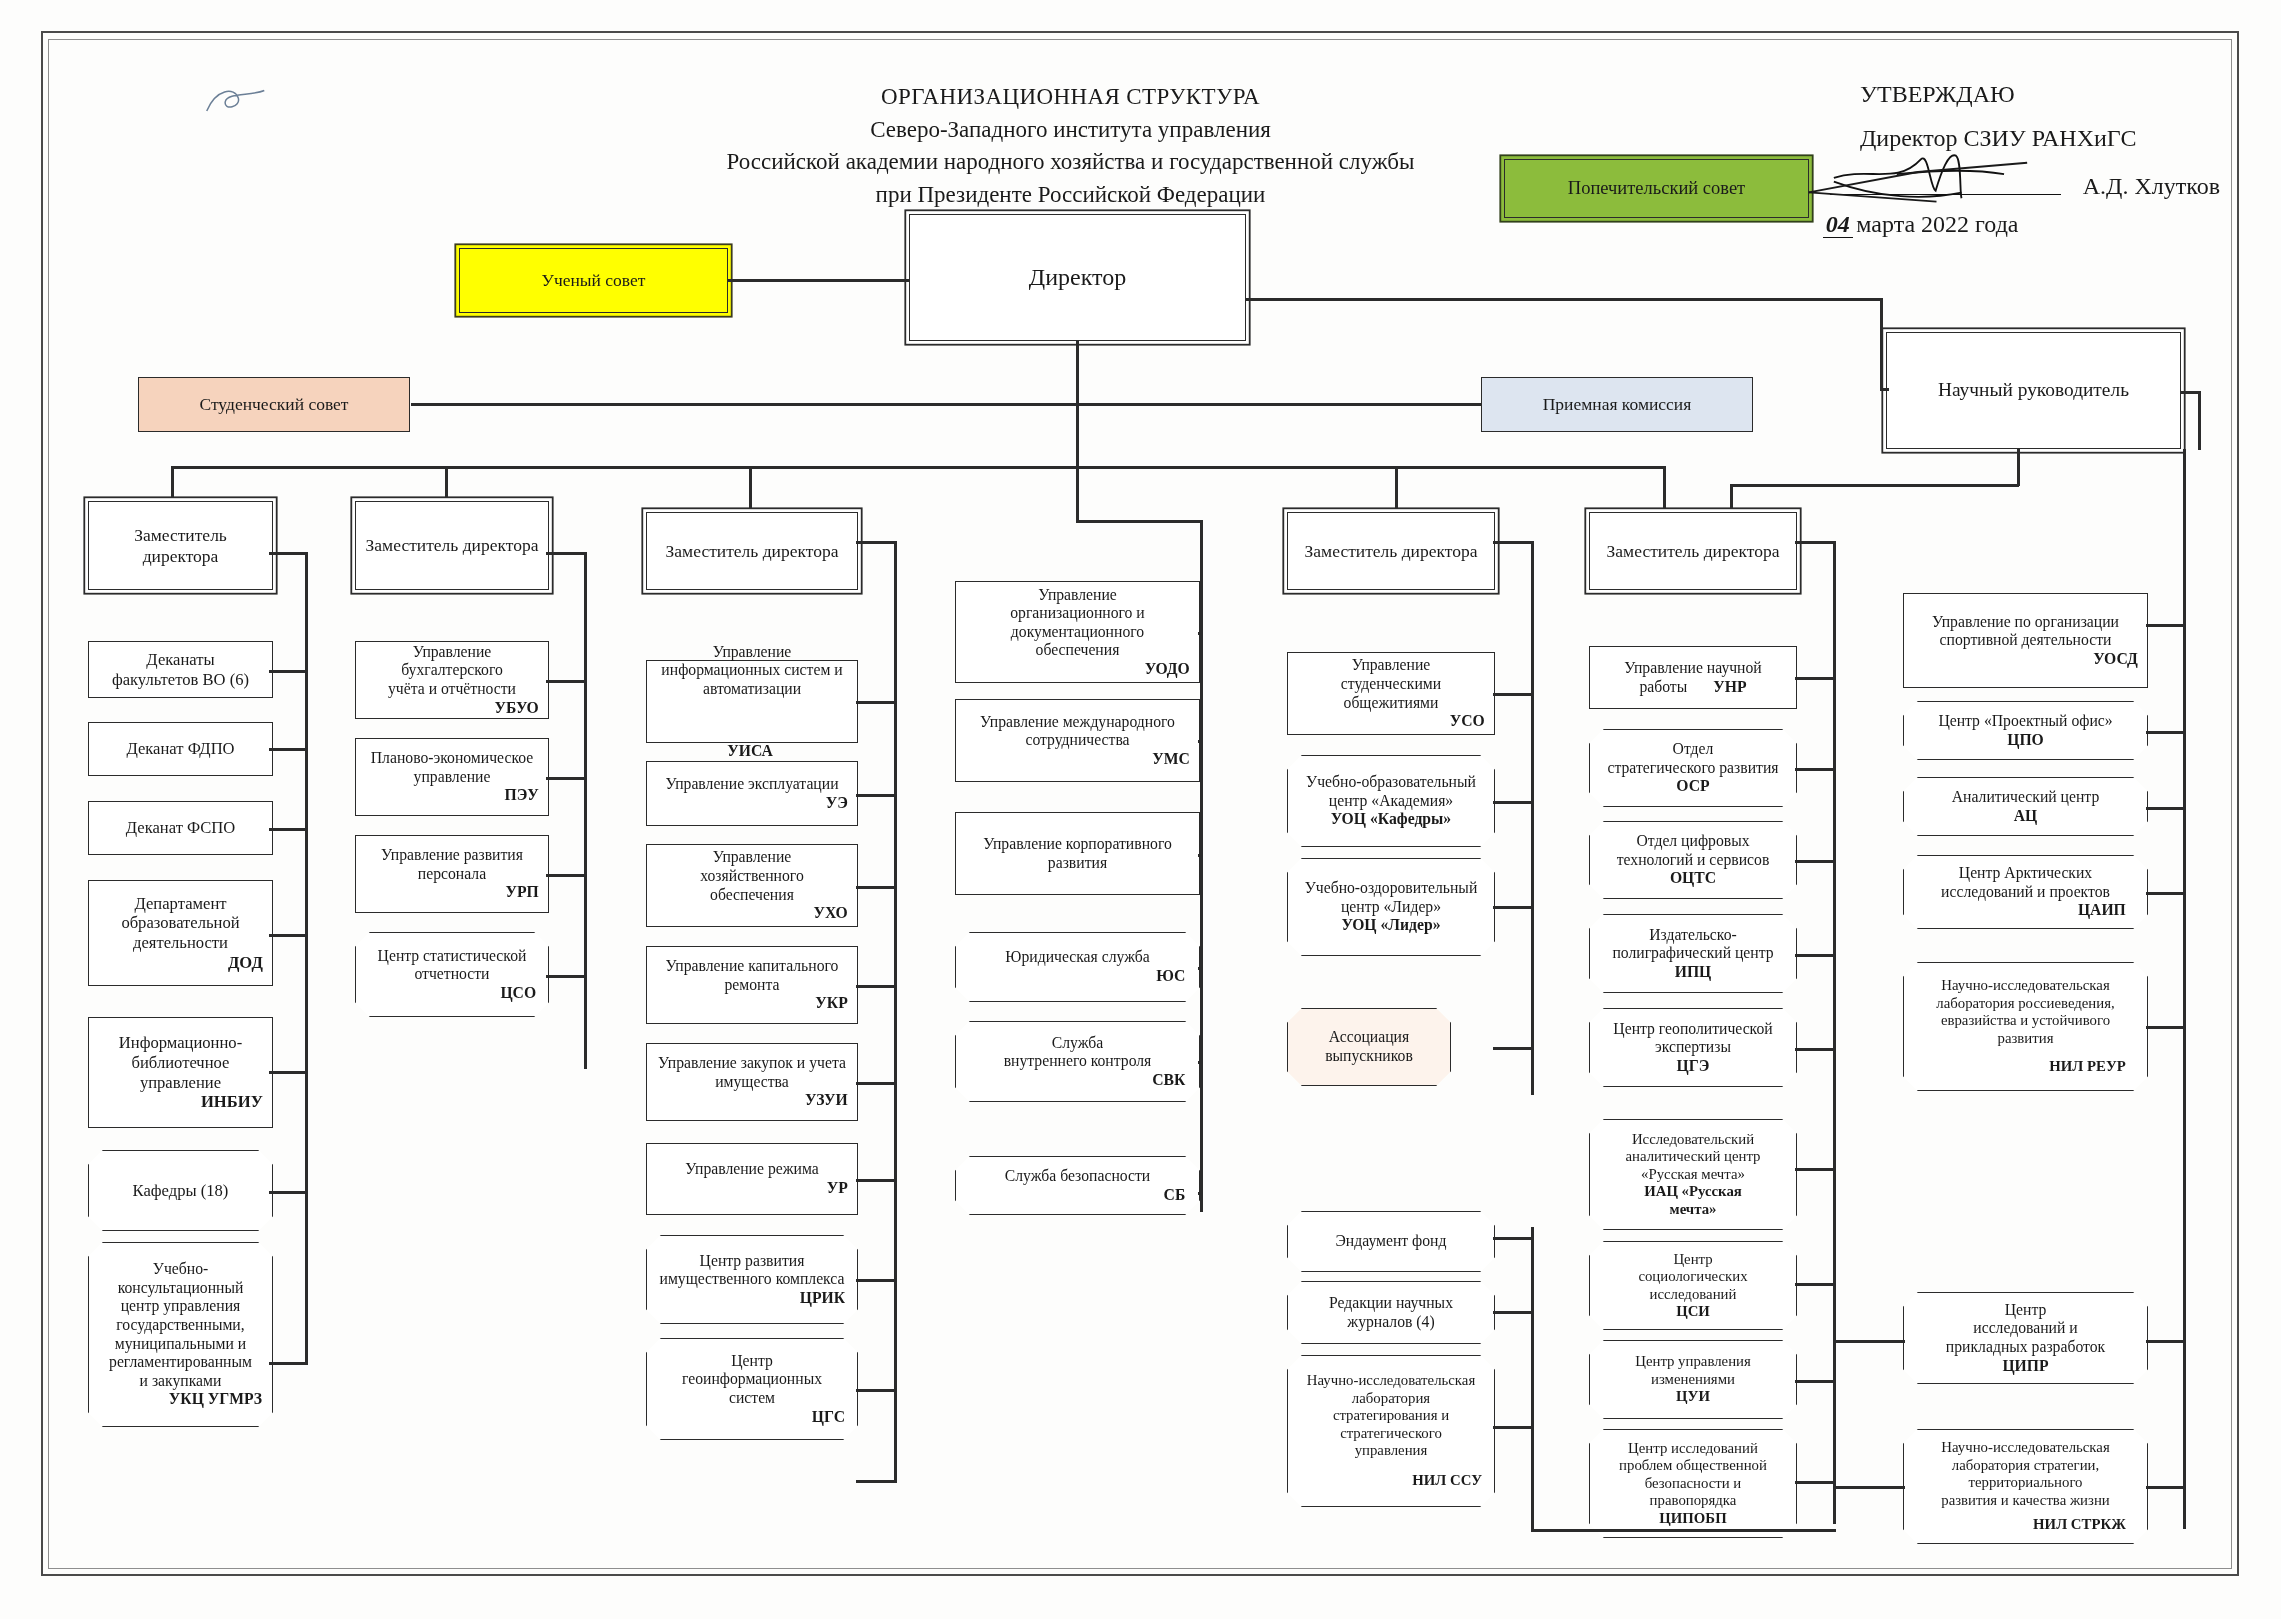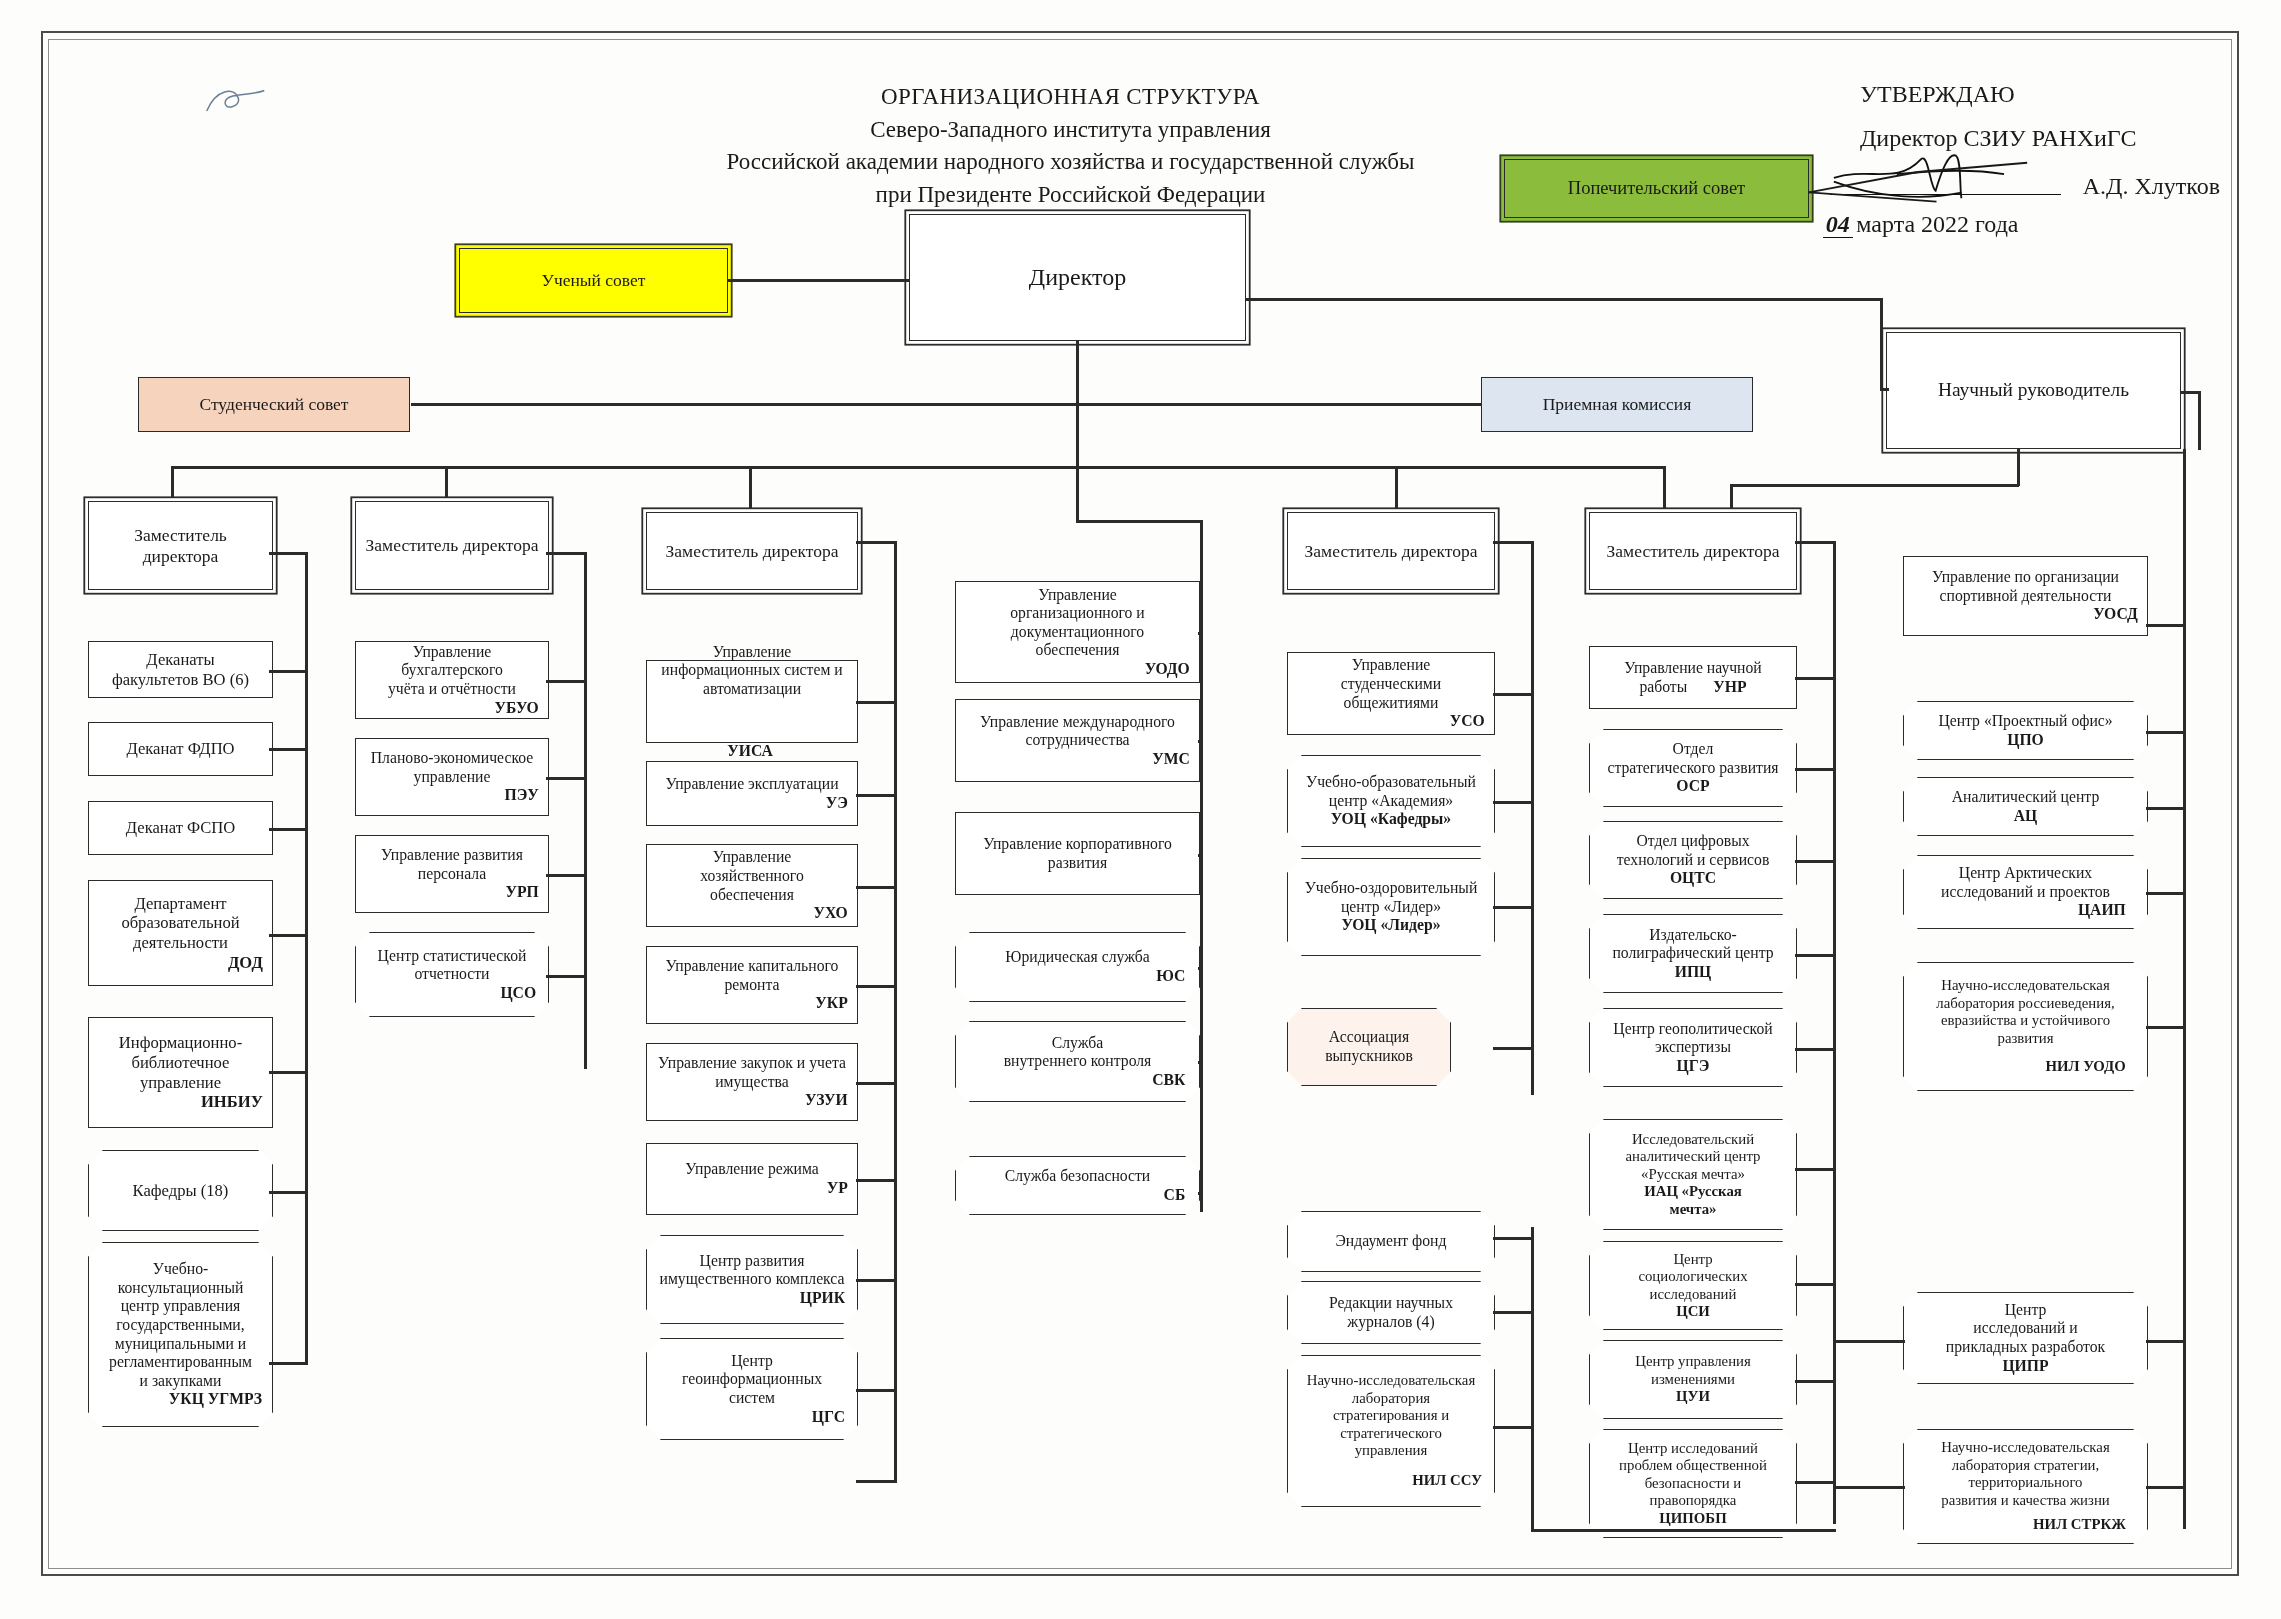--- a/index.html
+++ b/index.html
@@ -469,21 +469,21 @@
     <span class="oct-txt tiny">Редакции научных<br>журналов (4)</span>
   </div>
   <div class="ln-h" style="left:1493px;top:1311px;width:41px;"></div>
 
   <div class="node oct" style="left:1287px;top:1355px;width:208px;height:152px;">
     <span class="oct-bg"></span>
     <span class="oct-txt xtiny">Научно-исследовательская<br>лаборатория<br>стратегирования и<br>стратегического<br>управления<br><b style="display:block;text-align:right;padding-right:3.7px;padding-top:13px;">НИЛ ССУ</b></span>
   </div>
   <div class="ln-h" style="left:1493px;top:1426px;width:41px;"></div>
 
-  <div class="node" style="left:1903px;top:556px;width:245px;height:80px;">
+  <div class="node" style="left:1903px;top:593px;width:245px;height:95px;">
     <span class="lbl tiny">Управление по организации<br>спортивной деятельности<br><b style="display:block;text-align:right;padding-right:3.7px;">УОСД</b></span>
   </div>
   <div class="ln-h" style="left:2146px;top:624px;width:39px;"></div>
 
   <div class="node oct" style="left:1903px;top:701px;width:245px;height:59px;">
     <span class="oct-bg"></span>
     <span class="oct-txt tiny">Центр «Проектный офис»<br><b style="display:block;text-align:center;">ЦПО</b></span>
   </div>
   <div class="ln-h" style="left:2146px;top:731px;width:39px;"></div>
 
@@ -494,21 +494,21 @@
   <div class="ln-h" style="left:2146px;top:807px;width:39px;"></div>
 
   <div class="node oct" style="left:1903px;top:855px;width:245px;height:74px;">
     <span class="oct-bg"></span>
     <span class="oct-txt tiny">Центр Арктических<br>исследований и проектов<br><b style="display:block;text-align:right;padding-right:13px;">ЦАИП</b></span>
   </div>
   <div class="ln-h" style="left:2146px;top:892px;width:39px;"></div>
 
   <div class="node oct" style="left:1903px;top:962px;width:245px;height:129px;">
     <span class="oct-bg"></span>
-    <span class="oct-txt xtiny">Научно-исследовательская<br>лаборатория россиеведения,<br>евразийства и устойчивого<br>развития<br><b style="display:block;text-align:right;padding-right:13px;padding-top:11px;">НИЛ УОДО</b></span>
+    <span class="oct-txt xtiny">Научно-исследовательская<br>лаборатория россиеведения,<br>евразийства и устойчивого<br>развития<br><b style="display:block;text-align:right;padding-right:13px;padding-top:11px;">НИЛ РЕУР</b></span>
   </div>
   <div class="ln-h" style="left:2146px;top:1026px;width:39px;"></div>
 
   <div class="node oct" style="left:1903px;top:1292px;width:245px;height:92px;">
     <span class="oct-bg"></span>
     <span class="oct-txt tiny">Центр<br>исследований и<br>прикладных разработок<br><b style="display:block;text-align:center;">ЦИПР</b></span>
   </div>
   <div class="ln-h" style="left:2146px;top:1340px;width:39px;"></div>
 
   <div class="node oct" style="left:1903px;top:1429px;width:245px;height:115px;">

